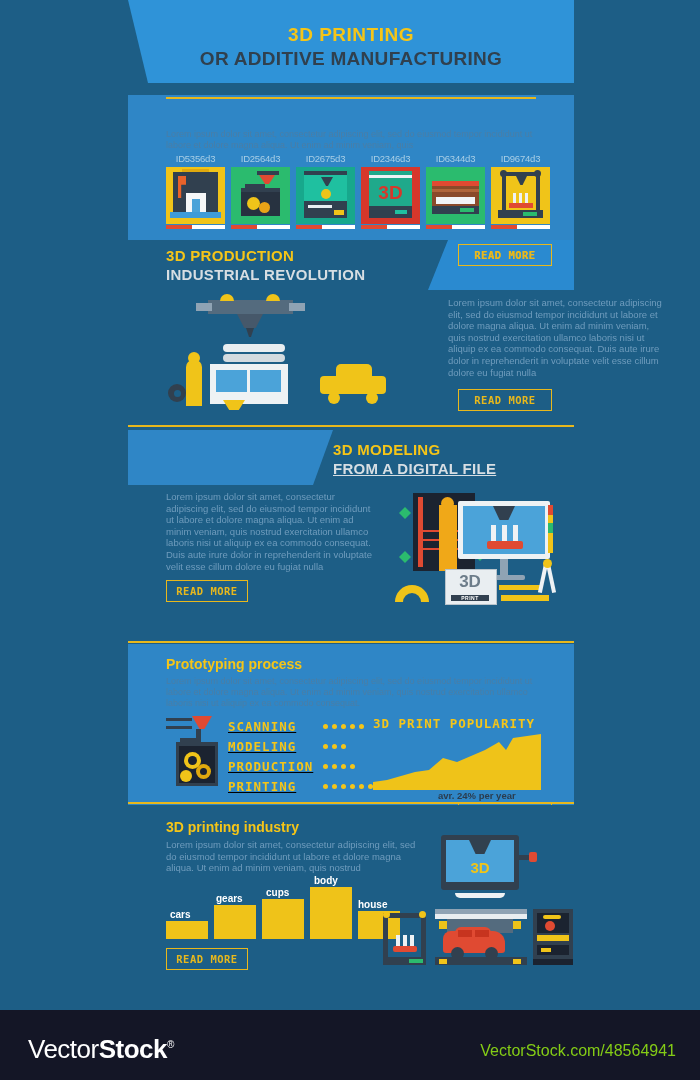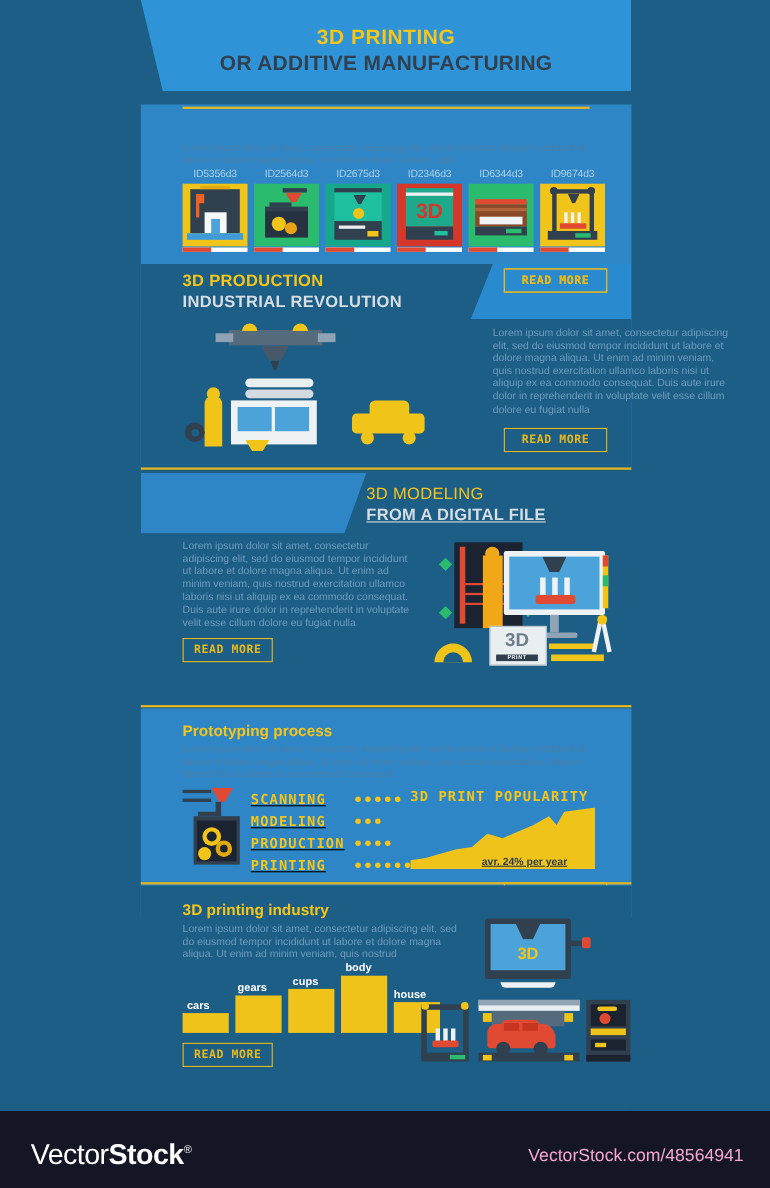--- a/index.html
+++ b/index.html
@@ -42,57 +42,57 @@
               clip-path:polygon(0 0,320px 0,300px 50px,0 50px);}
   .sec2-t1{position:absolute;left:38px;top:7px;color:#f5c518;font-size:15px;font-weight:bold;letter-spacing:.3px;}
   .sec2-t2{position:absolute;left:38px;top:26px;color:#d7dee3;font-size:15px;font-weight:bold;letter-spacing:.3px;}
   .sec2 .dkbg{position:absolute;left:0;top:50px;width:446px;height:132px;background:#1d5e86;}
   .sec2-body{position:absolute;left:320px;top:57px;width:215px;color:#6f9cbd;font-size:9.5px;line-height:11.6px;}
 
   
   .sec3{position:absolute;left:0;top:425px;width:446px;height:185px;background:#1d5e86;}
   .sec3 .band{position:absolute;left:0;top:5px;width:446px;height:55px;background:#2f86c6;
               clip-path:polygon(0 0,205px 0,185px 55px,0 55px);}
-  .sec3-t1{position:absolute;left:205px;top:16px;color:#f5c518;font-size:15px;font-weight:normal;letter-spacing:.3px;}
+  .sec3-t1{position:absolute;left:205px;top:16px;color:#f5c518;font-size:15px;font-weight:bold;letter-spacing:.3px;}
   .sec3-t2{position:absolute;left:205px;top:35px;color:#d7dee3;font-size:15px;font-weight:bold;letter-spacing:.3px;text-decoration:underline;}
   .sec3-body{position:absolute;left:38px;top:66px;width:210px;color:#6f9cbd;font-size:9.5px;line-height:11.6px;}
 
   
   .sec4{position:absolute;left:0;top:612px;width:446px;height:190px;background:#2f86c6;margin-top:32px;}
   .sec4-t{position:absolute;left:38px;top:12px;color:#f5c518;font-size:14px;font-weight:bold;}
   .sec4-body{position:absolute;left:38px;top:32px;width:390px;color:#4a7ea6;font-size:9px;line-height:11px;}
   .steps{position:absolute;left:100px;top:72px;text-decoration:underline;}
   .step{display:flex;align-items:center;height:20px;}
   .step .nm{color:#f5c518;font-size:12.5px;letter-spacing:1px;width:95px;
             font-family:"DejaVu Sans Mono",monospace;font-weight:bold;}
   .dot{width:5px;height:5px;border-radius:50%;background:#f5c518;margin-right:4px;}
   .pop-t{position:absolute;left:245px;top:72px;color:#f5c518;font-size:12.5px;letter-spacing:1px;
          font-family:"DejaVu Sans Mono",monospace;font-weight:bold;}
-  .pop-note{position:absolute;left:310px;top:134px;color:#2b3c4d;font-size:9.5px;font-weight:bold;text-decoration:underline;}
+  .pop-note{position:absolute;left:310px;top:146px;color:#2b3c4d;font-size:9.5px;font-weight:bold;}
 
   
   .sec5{position:absolute;left:0;top:805px;width:446px;height:205px;background:#1d5e86;}
   .sec5-t{position:absolute;left:38px;top:14px;color:#f5c518;font-size:14px;font-weight:bold;}
   .sec5-body{position:absolute;left:38px;top:34px;width:250px;color:#6f9cbd;font-size:9.5px;line-height:11.6px;}
   .bars{position:absolute;left:38px;top:76px;width:230px;height:58px;}
   .bar{position:absolute;bottom:0;background:#efc319;}
   .barlbl{position:absolute;color:#fff;font-size:10px;font-weight:bold;}
 
   
   .btn{position:absolute;border:1.5px solid #e8b81c;color:#e8b81c;
        font-family:"DejaVu Sans Mono",monospace;font-size:10.5px;font-weight:bold;
        letter-spacing:.5px;display:flex;align-items:center;justify-content:center;
        background:transparent;box-sizing:border-box;}
 
   
   .foot{position:absolute;left:0;top:1010px;width:700px;height:70px;background:#141626;}
   .vs-logo{position:absolute;left:28px;top:24px;color:#fff;font-size:26px;letter-spacing:-.5px;}
   .vs-logo b{font-weight:bold;}
   .vs-logo sup{font-size:10px;vertical-align:super;}
-  .vs-url{position:absolute;right:24px;top:32px;color:#f9a8d4;font-size:16px;}
+  .vs-url{position:absolute;right:24px;top:32px;color:#84cc16;font-size:16px;}
 </style>
 </head>
 <body>
 
 <div class="page">
  <div class="col">
 
   <div class="hdr"></div>
   <div class="hdr-t1">3D PRINTING</div>
   <div class="hdr-t2">OR ADDITIVE MANUFACTURING</div>

